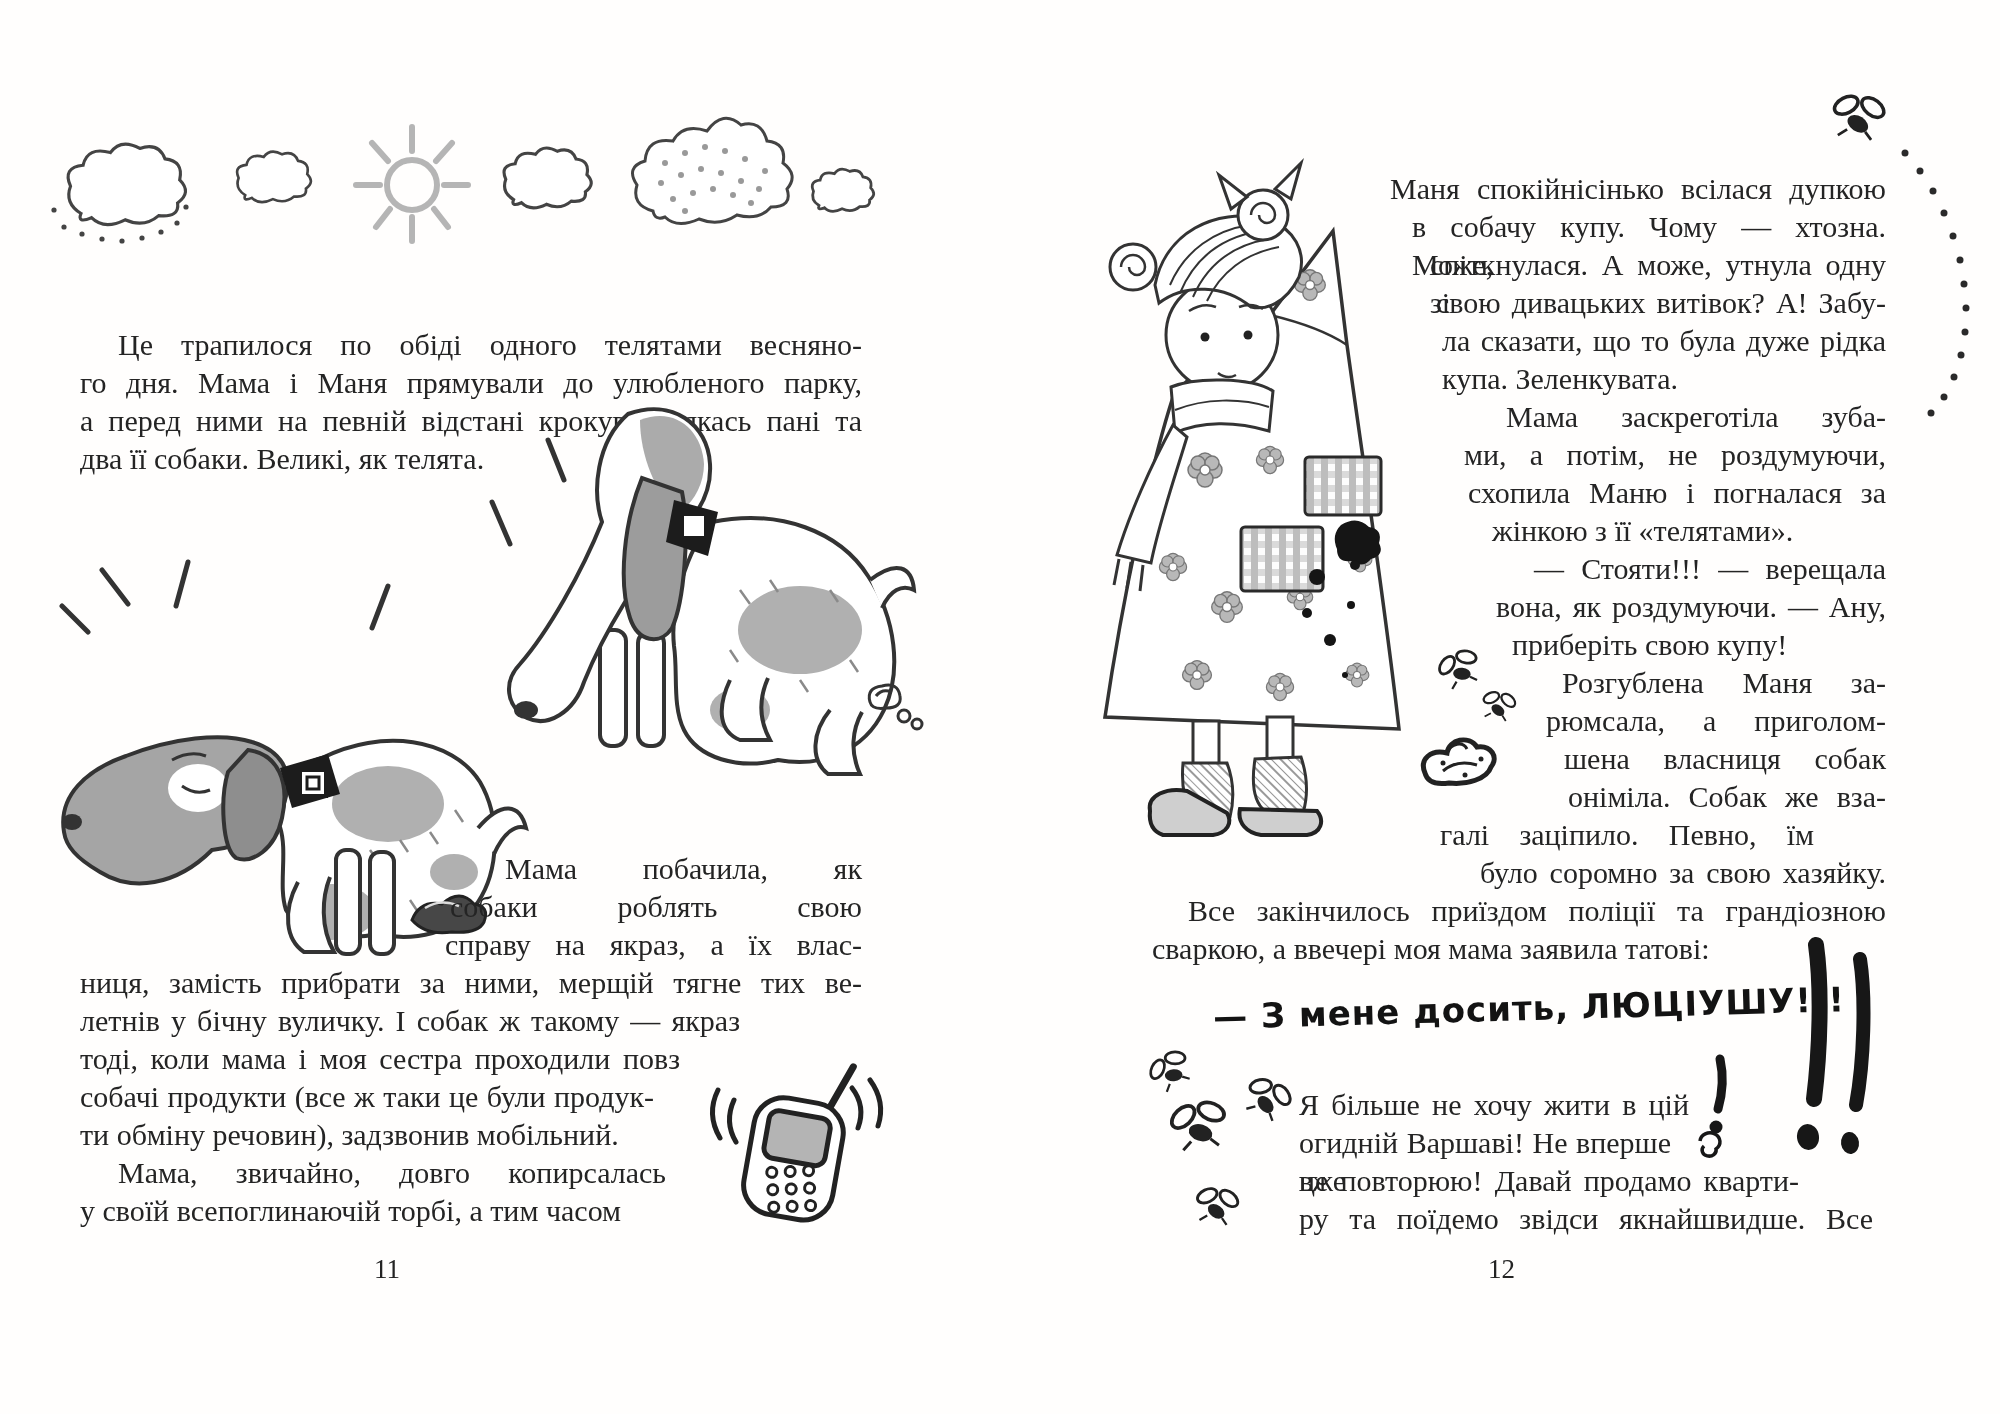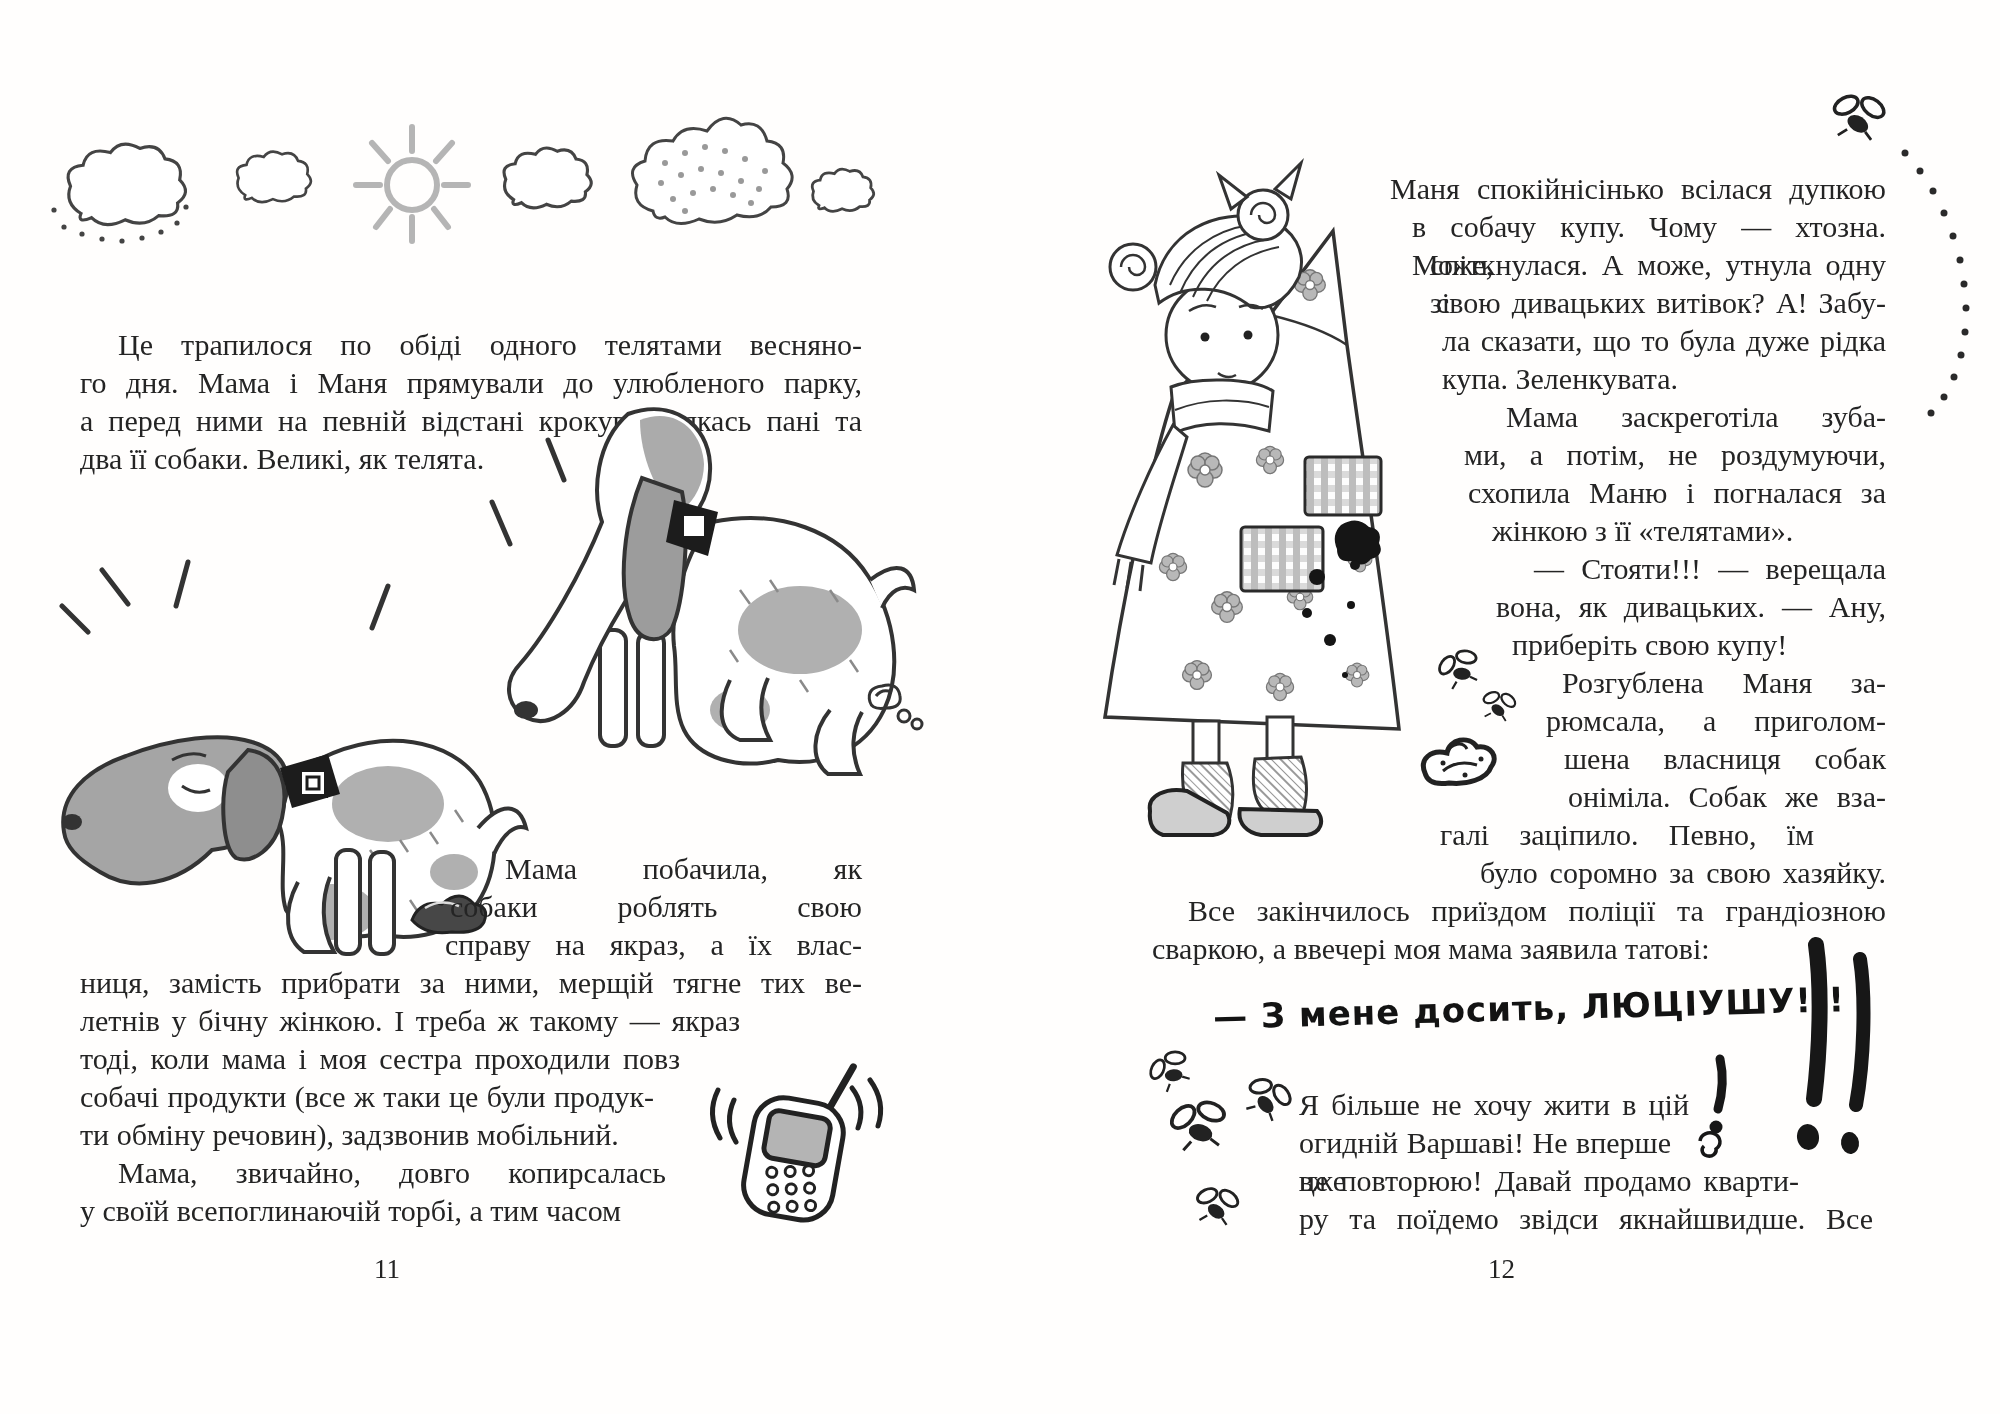--- a/index.html
+++ b/index.html
@@ -139,21 +139,21 @@
         <path d="M836,316 q6,-8 16,-4"></path>
         <circle cx="864" cy="336" r="6"></circle>
           <circle cx="877" cy="344" r="5"></circle>
       </g>
     </svg>
 
     <div class="ln j" style="left:505px;top:850px;width:357px">Мама побачила, як</div>
     <div class="ln j" style="left:450px;top:888px;width:412px">собаки роблять свою</div>
     <div class="ln j" style="left:445px;top:926px;width:417px">справу на якраз, а їх влас-</div>
     <div class="ln j" style="left:80px;top:964px;width:782px">ниця, замість прибрати за ними, мерщій тягне тих ве-</div>
-    <div class="ln j" style="left:80px;top:1002px;width:660px">летнів у бічну жінкою. І треба ж такому — якраз</div>
+    <div class="ln j" style="left:80px;top:1002px;width:660px">летнів у бічну вуличку. І собак ж такому — якраз</div>
     <div class="ln j" style="left:80px;top:1040px;width:600px">тоді, коли мама і моя сестра проходили повз</div>
     <div class="ln j" style="left:80px;top:1078px;width:574px">собачі продукти (все ж таки це були продук-</div>
     <div class="ln" style="left:80px;top:1116px">ти обміну речовин), задзвонив мобільний.</div>
 
     <div class="ln j" style="left:118px;top:1154px;width:548px">Мама, звичайно, довго копирсалась</div>
     <div class="ln" style="left:80px;top:1192px">у своїй всепоглинаючій торбі, а тим часом</div>
 
     <svg style="left:700px;top:1030px" width="200" height="200" viewBox="0 0 200 200">
       <g transform="rotate(10 95 120)">
         <path d="M122,72 L138,28" stroke="#222" stroke-width="7" stroke-linecap="round" fill="none"></path>
@@ -263,21 +263,21 @@
     <div class="ln j" style="left:1436px;top:284px;width:450px">свою дивацьких витівок? А! Забу-</div>
     <div class="ln j" style="left:1442px;top:322px;width:444px">ла сказати, що то була дуже рідка</div>
     <div class="ln" style="left:1442px;top:360px">купа. Зеленкувата.</div>
 
     <div class="ln j" style="left:1506px;top:398px;width:380px">Мама заскреготіла зуба-</div>
     <div class="ln j" style="left:1464px;top:436px;width:422px">ми, а потім, не роздумуючи,</div>
     <div class="ln j" style="left:1468px;top:474px;width:418px">схопила Маню і погналася за</div>
     <div class="ln" style="left:1492px;top:512px">жінкою з її «телятами».</div>
 
     <div class="ln j" style="left:1534px;top:550px;width:352px">— Стояти!!! — верещала</div>
-    <div class="ln j" style="left:1496px;top:588px;width:390px">вона, як дивацьких. — Ану,</div>
+    <div class="ln j" style="left:1496px;top:588px;width:390px">вона, як роздумуючи. — Ану,</div>
     <div class="ln" style="left:1512px;top:626px">приберіть свою купу!</div>
 
     <div class="ln j" style="left:1562px;top:664px;width:324px">Розгублена Маня за-</div>
     <div class="ln j" style="left:1546px;top:702px;width:340px">рюмсала, а приголом-</div>
     <div class="ln j" style="left:1564px;top:740px;width:322px">шена власниця собак</div>
     <div class="ln j" style="left:1568px;top:778px;width:318px">оніміла. Собак же вза-</div>
     <div class="ln j" style="left:1440px;top:816px;width:374px">галі заціпило. Певно, їм</div>
     <div class="ln j" style="left:1480px;top:854px;width:406px">було соромно за свою хазяйку.</div>
 
     <div class="ln j" style="left:1188px;top:892px;width:698px">Все закінчилось приїздом поліції та грандіозною</div>

